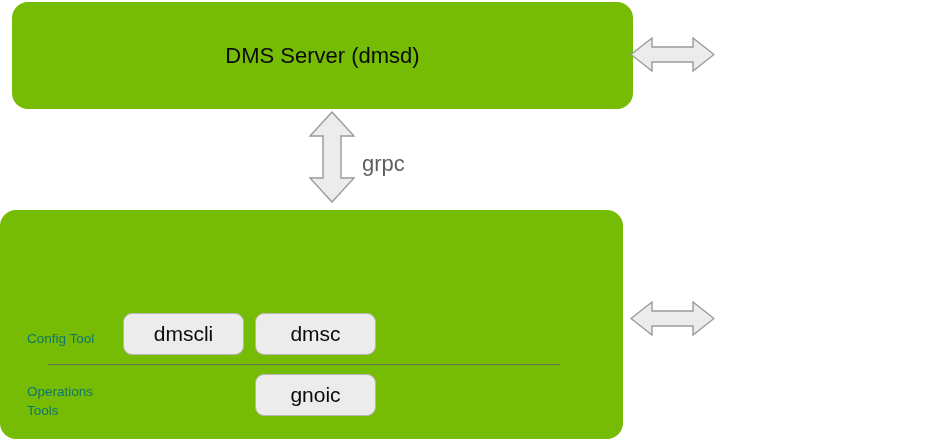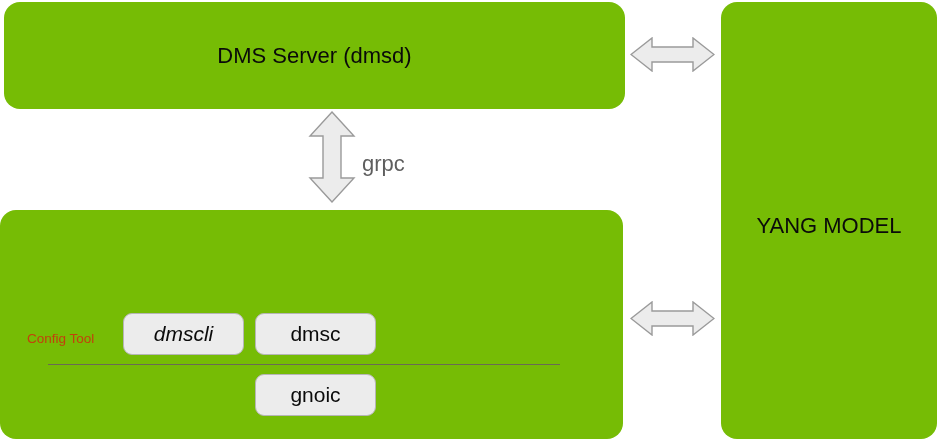--- a/index.html
+++ b/index.html
@@ -32,21 +32,21 @@
     left: 0;
     right: 0;
     text-align: center;
     color: #0a0a0a;
     font-size: 22px;
     line-height: 26px;
     white-space: nowrap;
   }
 
   #panel-dms-server {
-    left: 4px;
+    left: 12px;
     top: 2px;
     width: 621px;
     height: 107px;
   }
   #panel-dms-server .panel-title {
     top: 41px;
   }
 
   #panel-dms-client {
     left: 0px;
@@ -64,21 +64,21 @@
     width: 216px;
     height: 437px;
   }
   #panel-yang-model .panel-title {
     top: 211px;
   }
 
   
   .group-label {
     position: absolute;
-    color: #c2410c;
+    color: #0f766e;
     font-size: 13.5px;
     line-height: 19px;
     white-space: pre-line;
   }
   #label-config-tool  { left: 27px; top: 329px; }
   #label-operations-tools { left: 27px; top: 382px; }
 
   
   #tool-divider {
     position: absolute;
@@ -97,21 +97,21 @@
     border-radius: 9px;
     box-sizing: border-box;
     display: flex;
     align-items: center;
     justify-content: center;
     color: #0a0a0a;
     font-size: 21px;
     line-height: 24px;
     white-space: nowrap;
   }
-  #tool-dmscli  { left: 123px; top: 313px; width: 121px; height: 42px; font-style: italic; }
+  #tool-dmscli  { left: 123px; top: 313px; width: 121px; height: 42px; }
   #tool-dmsc    { left: 255px; top: 313px; width: 121px; height: 42px; }
   #tool-gnoic   { left: 255px; top: 374px; width: 121px; height: 42px; }
   #tool-grpcweb { left: 387px; top: 313px; width: 125px; height: 101px; }
 
   
   .arrow {
     position: absolute;
     display: block;
   }
   #arrow-grpc-vertical { left: 307px; top: 111px; width: 50px; height: 92px; }
@@ -133,26 +133,25 @@
 <div id="canvas">
 
   <div class="panel" id="panel-dms-server">
     <div class="panel-title">DMS Server (dmsd)</div>
   </div>
 
   <div class="panel" id="panel-dms-client">
     <div class="panel-title">DMS Client</div>
   </div>
 
-  <div class="panel" id="panel-yang-model">
-    <div class="panel-title">YANG MODEL</div>
-  </div>
 
   <div class="group-label" id="label-config-tool">Config Tool</div>
 
+  <div class="group-label" id="label-operations-tools">Operations
+Tools</div>
 
   <div id="tool-divider"></div>
 
   <div class="tool-chip" id="tool-dmscli">dmscli</div>
 
   <div class="tool-chip" id="tool-gnoic">gnoic</div>
 
   <div class="tool-chip" id="tool-dmsc">dmsc</div>
 
 

